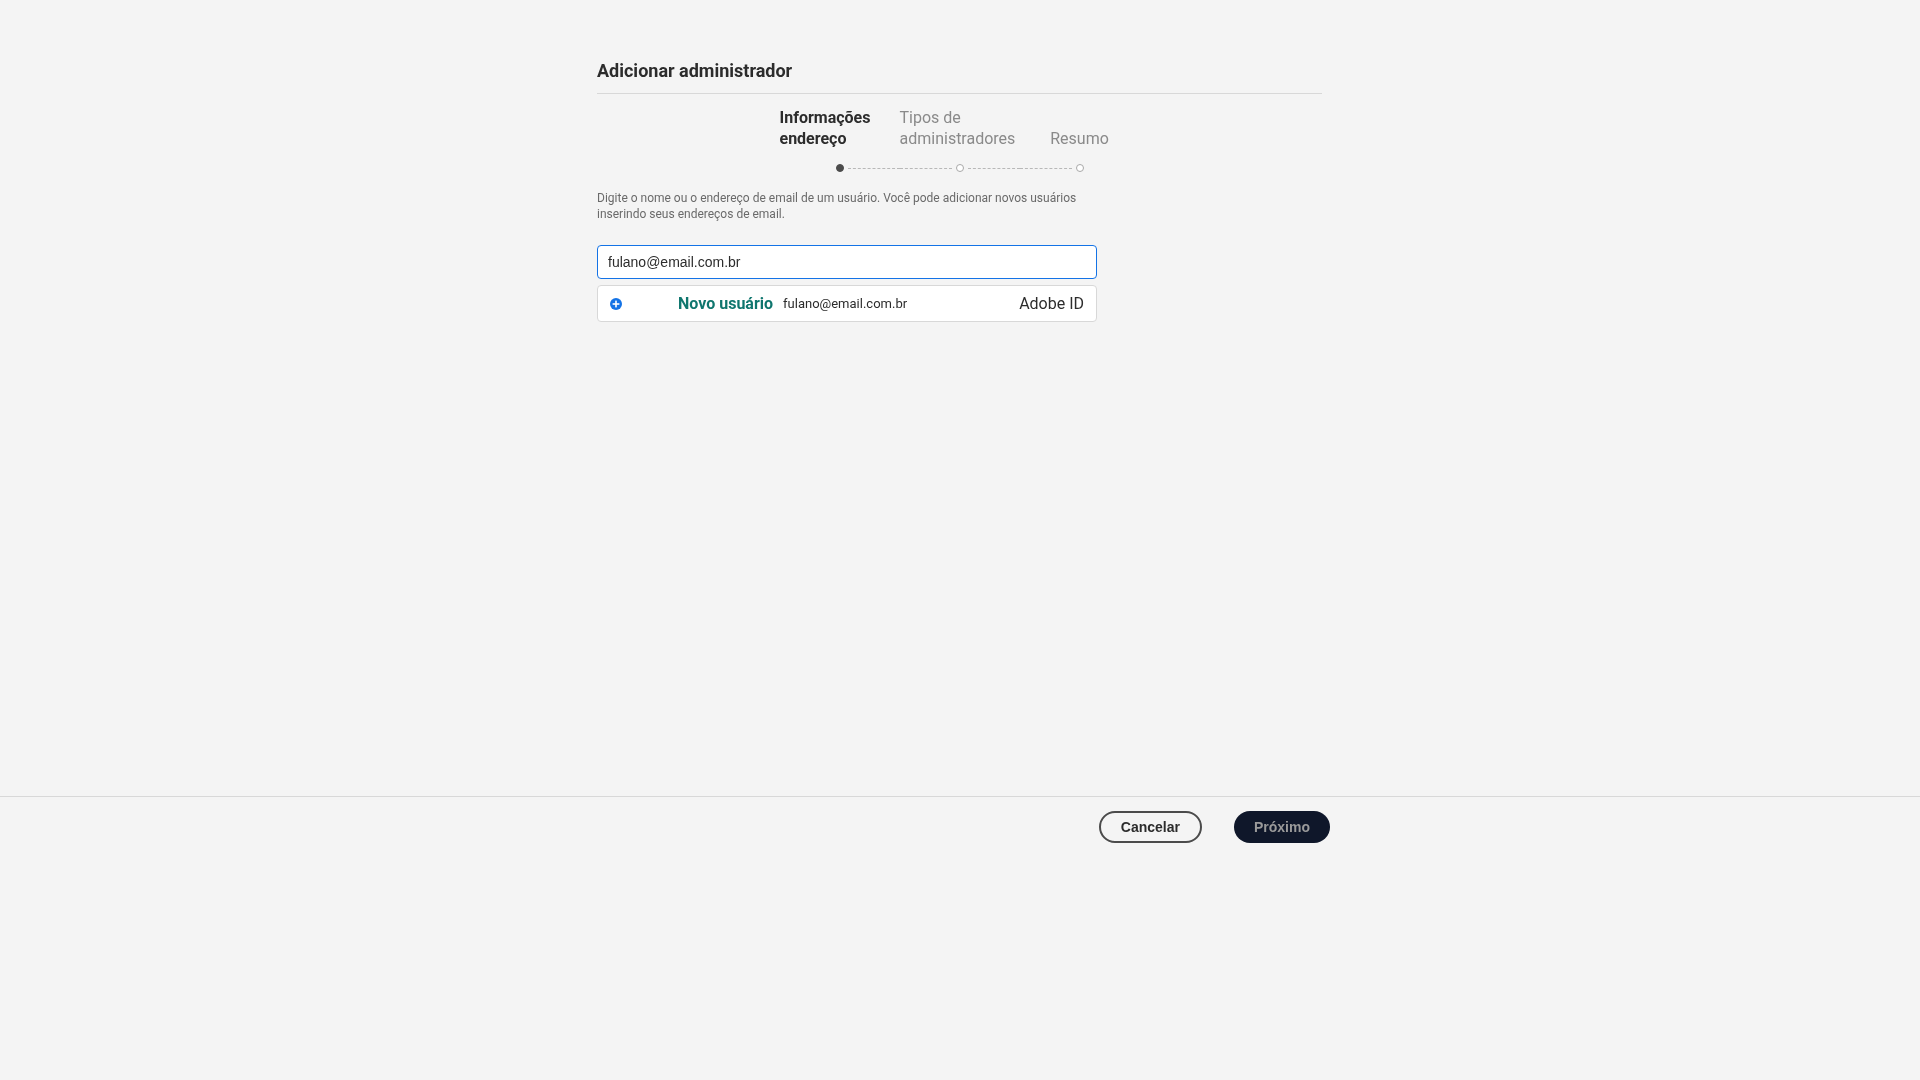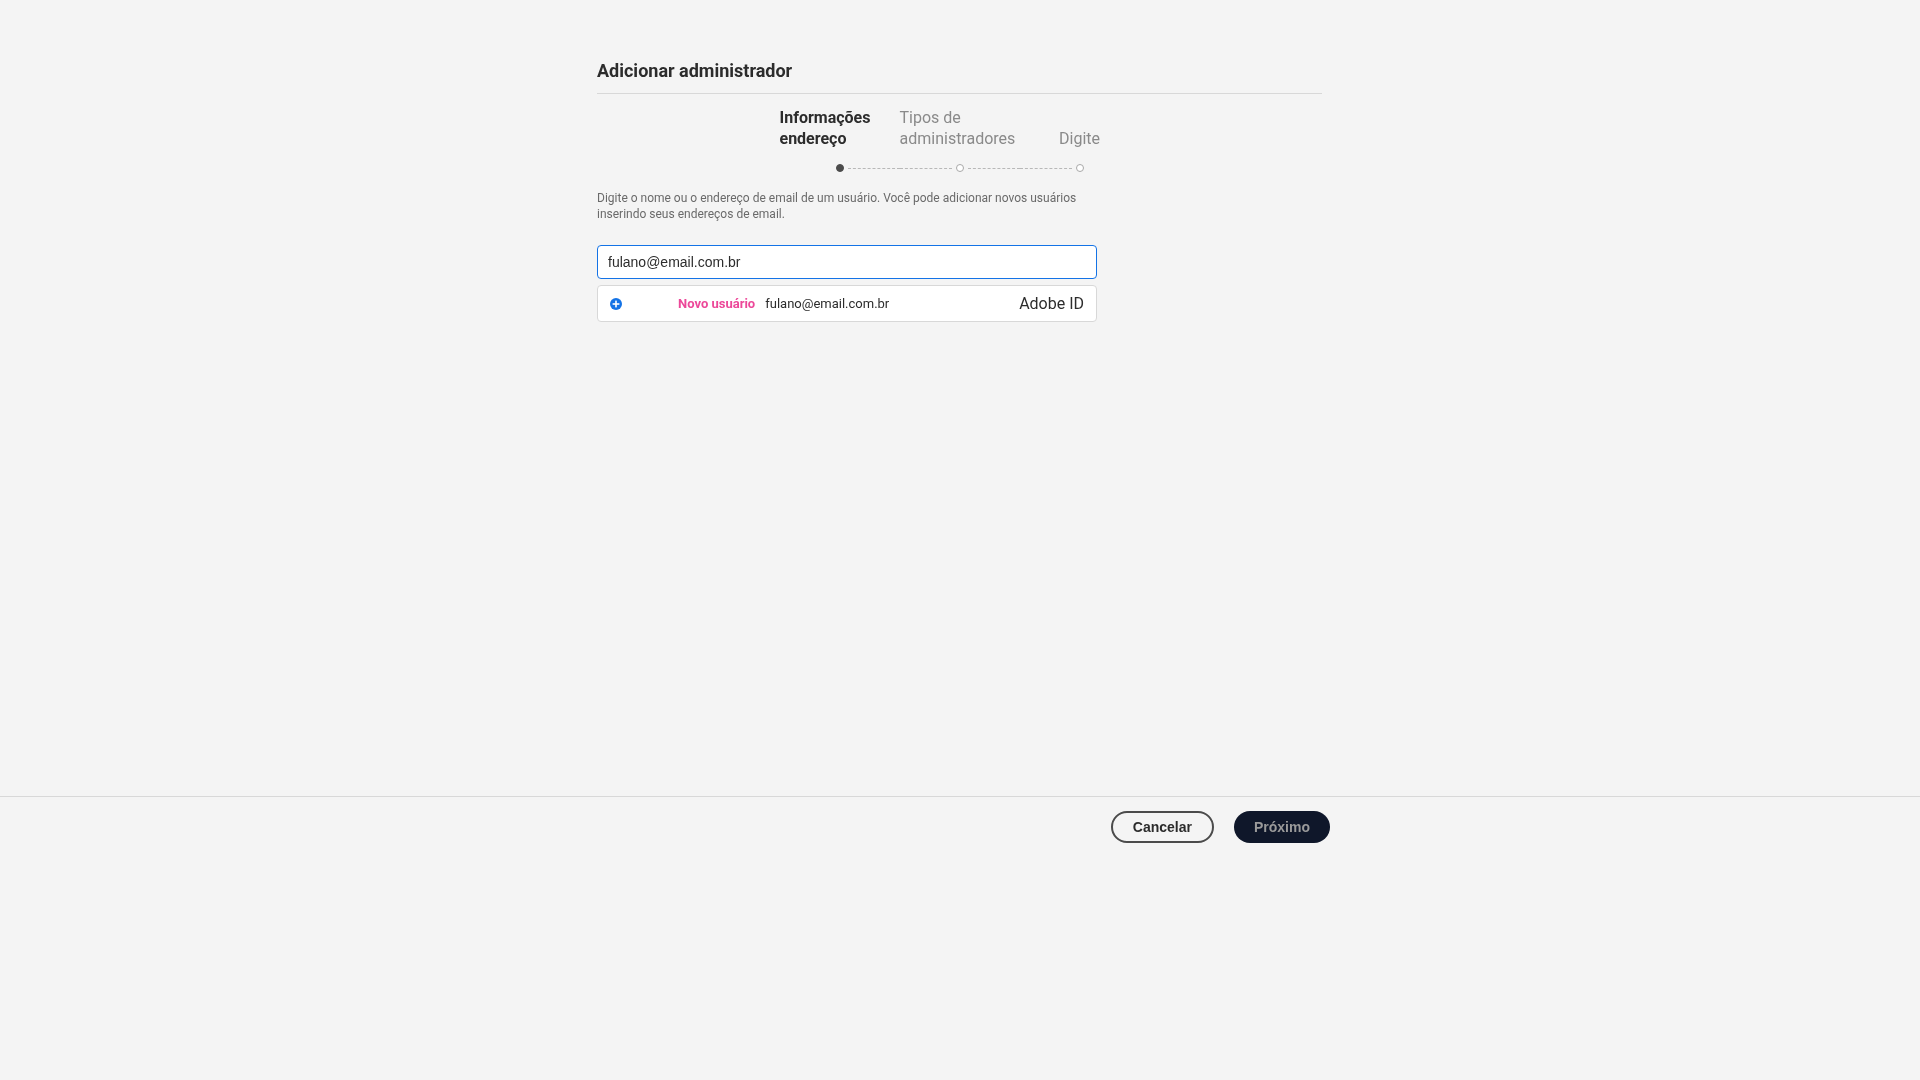--- a/index.html
+++ b/index.html
@@ -127,22 +127,22 @@
 }
 .plus-icon {
   width: 12px;
   height: 12px;
   display: inline-flex;
   align-items: center;
   justify-content: center;
 }
 .plus-icon svg { display: block; }
 .new-user-label {
-  color: #ec4899;
-  font-size: 13px;
+  color: #0f766e;
+  font-size: 16px;
   font-weight: 700;
   padding-left: 48px;
 }
 .suggested-email {
   color: #2c2c2c;
   font-size: 13px;
   margin-left: 2px;
 }
 .spacer { flex: 1; }
 .id-type {
@@ -154,21 +154,21 @@
   position: absolute;
   left: 0;
   right: 0;
   bottom: 0;
   height: 60px;
   border-top: 1px solid #d8d8d8;
   display: flex;
   align-items: center;
   justify-content: flex-end;
   padding-right: 590px;
-  gap: 20px;
+  gap: 32px;
   background: #f4f4f4;
 }
 .btn {
   height: 32px;
   padding: 0 20px;
   border-radius: 16px;
   font-size: 14px;
   font-weight: 600;
   cursor: pointer;
   display: inline-flex;
@@ -206,21 +206,21 @@
       </div>
       <div class="step">
         <div class="step-label">Tipos de administradores</div>
         <div class="step-dot-row">
           <span class="step-line left"></span>
           <span class="step-dot"></span>
           <span class="step-line right"></span>
         </div>
       </div>
       <div class="step">
-        <div class="step-label">Digite</div>
+        <div class="step-label">Resumo</div>
         <div class="step-dot-row">
           <span class="step-line left"></span>
           <span class="step-dot"></span>
 
         </div>
       </div>
     </div>
 
     <p class="instructions">Digite o nome ou o endereço de email de um usuário. Você pode adicionar novos usuários inserindo seus endereços de email.</p>
 

